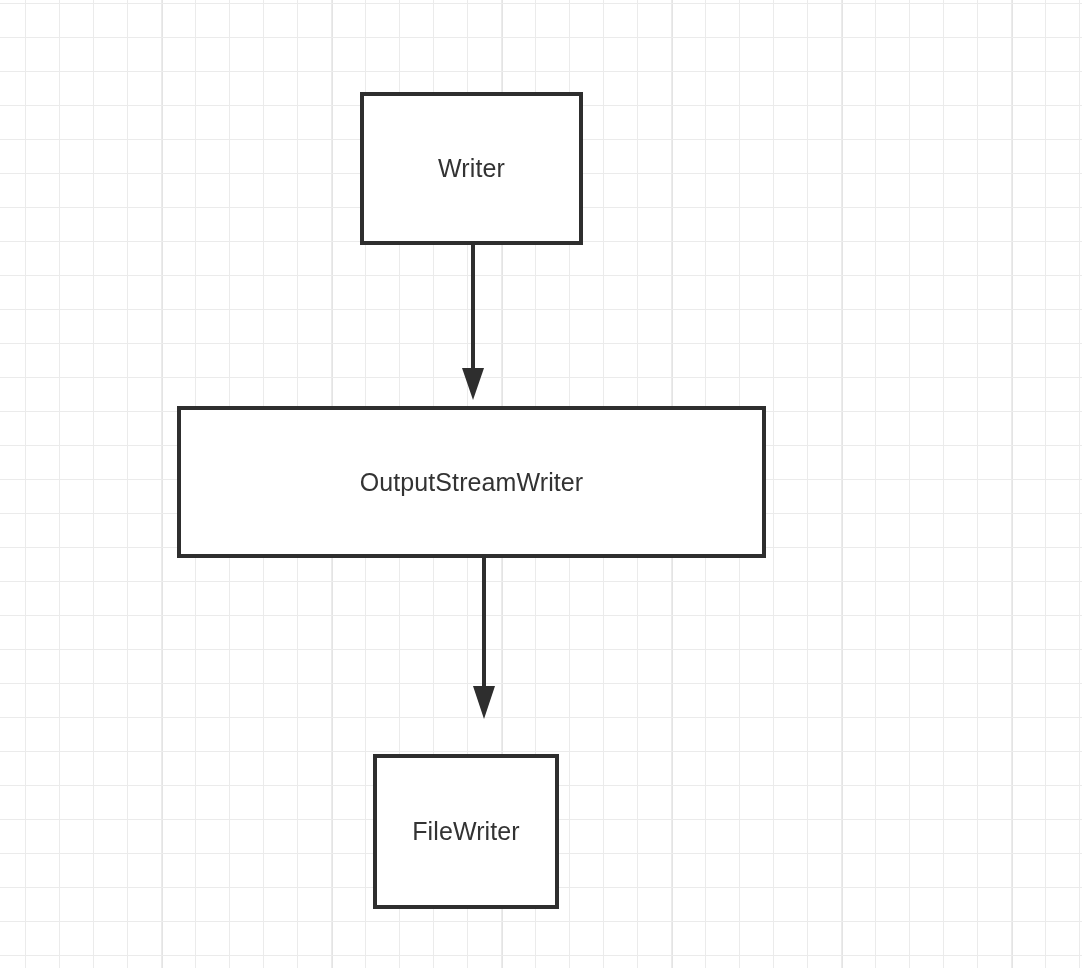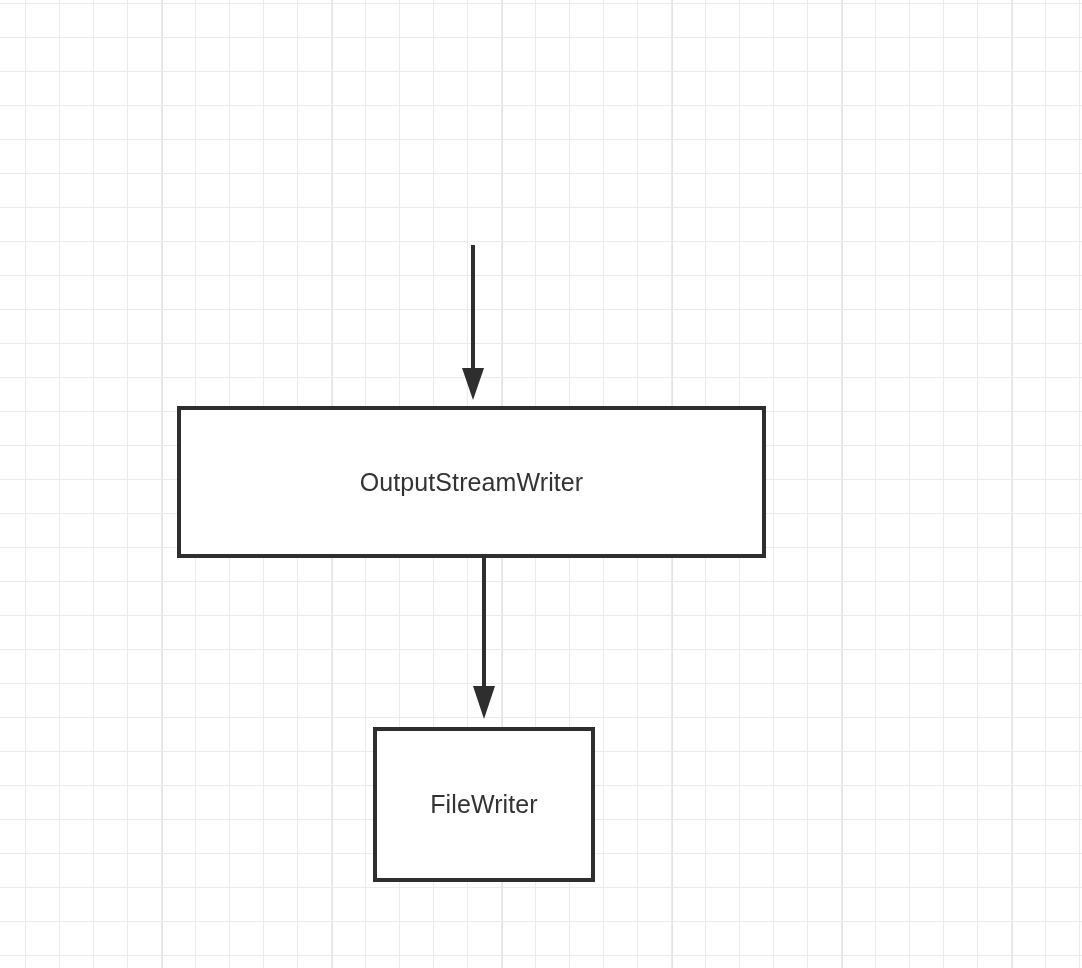--- a/index.html
+++ b/index.html
@@ -74,41 +74,44 @@
 
   #node-outputstreamwriter {
     left: 177px;
     top: 406px;
     width: 589px;
     height: 152px;
   }
 
   #node-filewriter {
     left: 373px;
-    top: 727px;
-    width: 222px;
+    top: 754px;
+    width: 186px;
     height: 155px;
   }
 </style>
 </head>
 <body>
 
 <div id="canvas">
 
   <svg class="diagram-svg" viewBox="0 0 1082 968" xmlns="http://www.w3.org/2000/svg">
     <g>
       <line x1="473" y1="245" x2="473" y2="372" stroke="#2e2e2e" stroke-width="4"></line>
       <polygon points="462,368 484,368 473,400" fill="#2e2e2e"></polygon>
     </g>
     <g>
       <line x1="484" y1="558" x2="484" y2="690" stroke="#2e2e2e" stroke-width="4"></line>
       <polygon points="473,686 495,686 484,719" fill="#2e2e2e"></polygon>
     </g>
   </svg>
 
+  <div class="node-box" id="node-writer">
+    <span class="node-label">Writer</span>
+  </div>
 
   <div class="node-box" id="node-outputstreamwriter">
     <span class="node-label">OutputStreamWriter</span>
   </div>
 
   <div class="node-box" id="node-filewriter">
     <span class="node-label">FileWriter</span>
   </div>
 
 </div>

